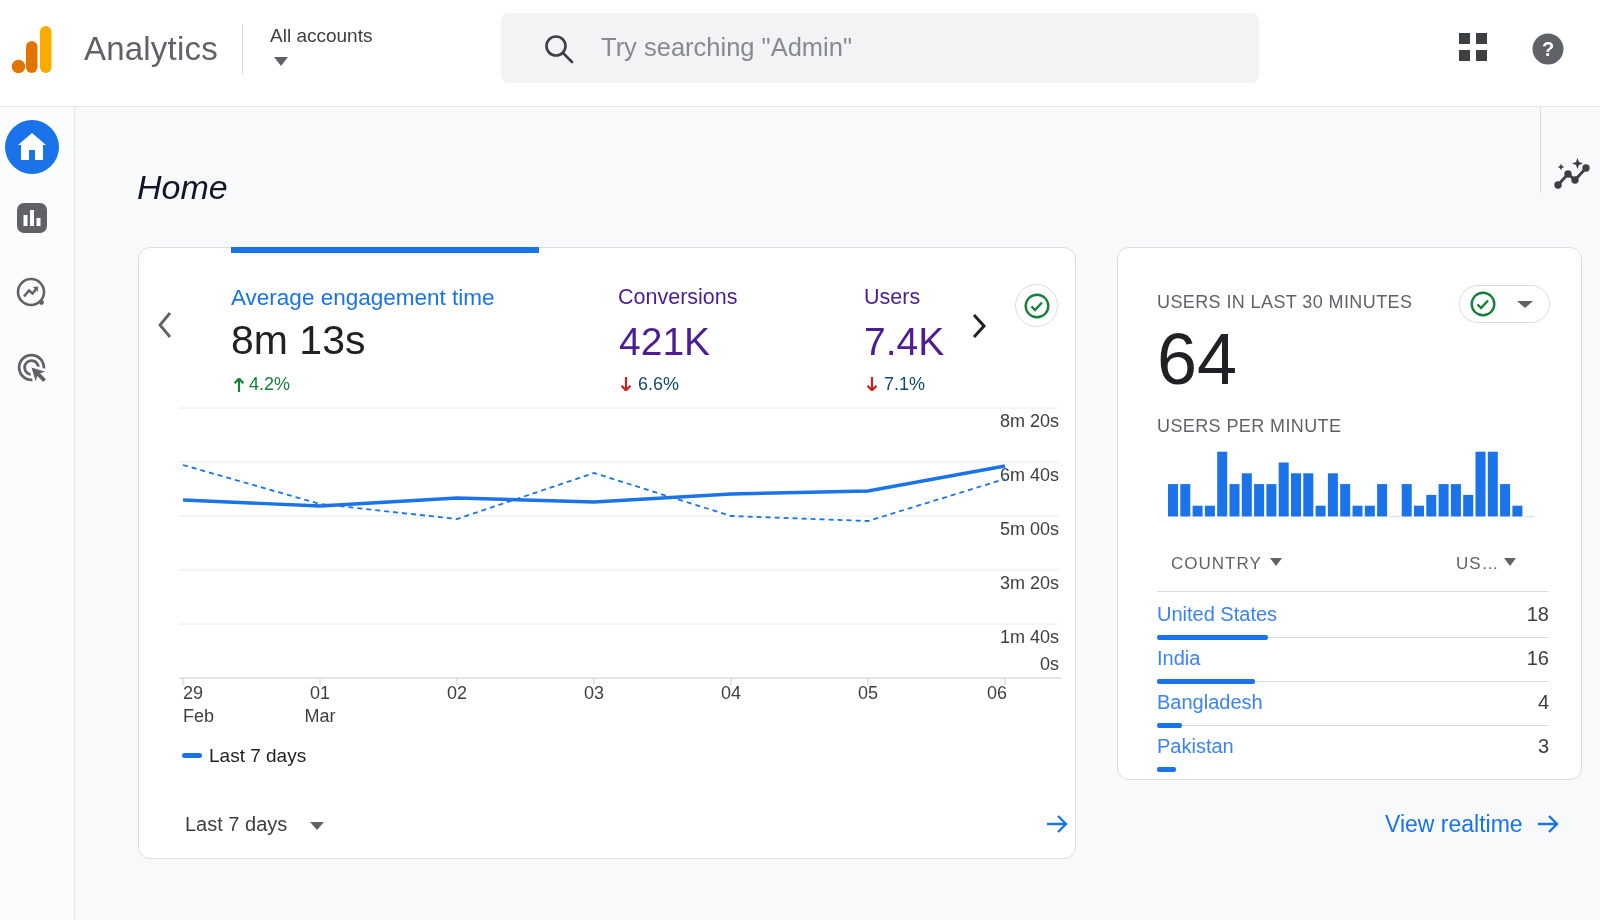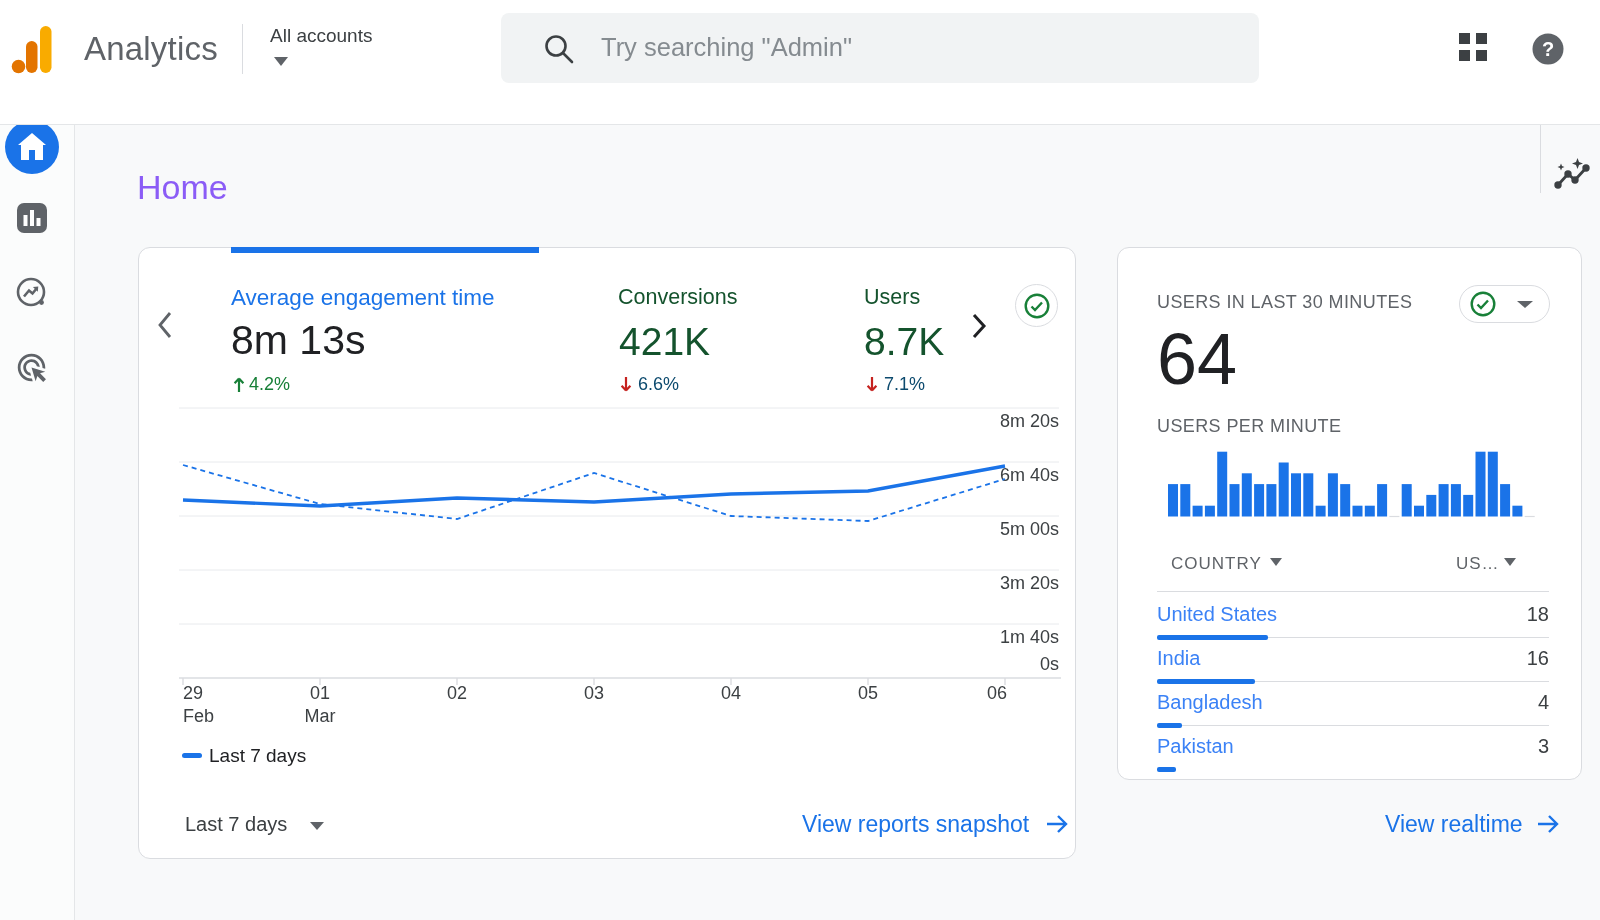--- a/index.html
+++ b/index.html
@@ -1,43 +1,43 @@
 <!DOCTYPE html>
 <html><head>
 <meta charset="utf-8">
 <style>
   * { margin:0; padding:0; box-sizing:border-box; }
   html,body { width:1600px; height:920px; overflow:hidden; }
   body { font-family:"Liberation Sans", sans-serif; background:#fff; }
   .page { position:relative; width:1600px; height:920px; background:#f8f9fa; }
   .abs { position:absolute; }
   
-  .header { position:absolute; left:0; top:0; width:1600px; height:125px; background:#fff; border-bottom:1px solid #e4e6e8; z-index:5; }
+  .header { position:absolute; left:0; top:0; width:1600px; height:107px; background:#fff; border-bottom:1px solid #e4e6e8; z-index:5; }
   .brand { position:absolute; left:84px; top:30px; font-size:33px; color:#5f6368; letter-spacing:0.2px; }
   .hdr-div { position:absolute; left:242px; top:24px; width:1px; height:50px; background:#dadce0; }
   .allacc { position:absolute; left:270px; top:25px; font-size:19px; color:#3c4043; }
   .tri { width:0; height:0; border-left:7.5px solid transparent; border-right:7.5px solid transparent; border-top:9px solid #5f6368; }
   .searchbox { position:absolute; left:501px; top:13px; width:758px; height:70px; background:#f1f3f4; border-radius:8px; }
   .searchph { position:absolute; left:601px; top:33px; font-size:25.5px; color:#858b90; }
   
   .sidebar { position:absolute; left:0; top:97px; width:75px; height:823px; background:#fbfcfc; border-right:1px solid #e4e6e8; z-index:4; }
   
   .content { position:absolute; left:76px; top:98px; width:1524px; height:822px; background:#f8f9fa; }
-  .hometitle { position:absolute; left:137px; top:168px; font-size:34px; color:#8b5cf6; }
+  .hometitle { position:absolute; left:137px; top:168px; font-size:34px; color:#0f172a;font-style:italic; }
   .card { position:absolute; background:#fff; border:1px solid #dadce0; border-radius:12px; }
   #card1 { left:138px; top:247px; width:938px; height:612px; }
   #card2 { left:1117px; top:247px; width:465px; height:533px; }
   .bluetab { position:absolute; left:92px; top:-1px; width:308px; height:6px; background:#1a73e8; }
   .mcol-title { position:absolute; font-size:21.5px; }
   .mcol-num { position:absolute; font-size:41px; line-height:1; }
   .mcol-delta { position:absolute; font-size:18px; }
   .green { color:#188038; }
   .red { color:#0c4a6e; }
   .blue { color:#1a73e8; }
-  .gray { color:#14532d; }
+  .gray { color:#4c1d95; }
   .dark { color:#202124; }
   .legend { position:absolute; left:43px; top:497px; font-size:19px; color:#202124; }
   .legenddash { display:inline-block; width:20px; height:5px; border-radius:2.5px; background:#1a73e8; vertical-align:4px; margin-right:7px; }
   .cfooter-left { position:absolute; left:46px; top:565px; font-size:20px; color:#3c4043; }
   .cfooter-link { position:absolute; font-size:23px; color:#1a73e8; }
   .upm-title { position:absolute; font-size:18px; color:#5f6368; letter-spacing:0.4px; }
   .bignum { position:absolute; left:39px; top:75px; font-size:72px; color:#202124; line-height:1; }
   .tblhead { position:absolute; font-size:17px; color:#5f6368; letter-spacing:1px; }
   .rowlabel { position:absolute; font-size:20px; color:#3b82f6; }
   .rowval { position:absolute; font-size:20px; color:#3c4043; text-align:right; width:60px; }
@@ -123,21 +123,21 @@
       <path d="M6 16 L6 2.5 M6 2.5 L1.6 7.2 M6 2.5 L10.4 7.2" fill="none" stroke="#188038" stroke-width="2.2"></path>
     </svg>
     <div class="mcol-delta green" style="left:110px; top:126px;">4.2%</div>
     <div class="mcol-title gray" style="left:479px; top:37px;">Conversions</div>
     <div class="mcol-num gray" style="left:480px; top:74px; font-size:39px;">421K</div>
     <svg class="abs" style="left:481px; top:128px;" width="12" height="17" viewBox="0 0 12 17">
       <path d="M6 1 L6 14.5 M6 14.5 L1.6 9.8 M6 14.5 L10.4 9.8" fill="none" stroke="#c5221f" stroke-width="2.2"></path>
     </svg>
     <div class="mcol-delta red" style="left:499px; top:126px;">6.6%</div>
     <div class="mcol-title gray" style="left:725px; top:37px;">Users</div>
-    <div class="mcol-num gray" style="left:725px; top:74px; font-size:39px;">8.7K</div>
+    <div class="mcol-num gray" style="left:725px; top:74px; font-size:39px;">7.4K</div>
     <svg class="abs" style="left:727px; top:128px;" width="12" height="17" viewBox="0 0 12 17">
       <path d="M6 1 L6 14.5 M6 14.5 L1.6 9.8 M6 14.5 L10.4 9.8" fill="none" stroke="#c5221f" stroke-width="2.2"></path>
     </svg>
     <div class="mcol-delta red" style="left:745px; top:126px;">7.1%</div>
     <svg class="abs" style="left:831px; top:65px;" width="18" height="26" viewBox="0 0 18 26">
       <path d="M4 2 L14 13 L4 24" fill="none" stroke="#202124" stroke-width="3"></path>
     </svg>
     <div class="abs" style="left:876px; top:36px; width:43px; height:43px; border:1px solid #dadce0; border-radius:50%;"></div>
     <svg class="abs" style="left:885px; top:45px;" width="26" height="26" viewBox="0 0 26 26">
       <circle cx="13" cy="13" r="11.3" fill="none" stroke="#188038" stroke-width="2.4"></circle>
@@ -185,21 +185,20 @@
       </g>
 
       <polyline points="44,217 181,256 318,271 455,225 592,268 729,273 866,231" fill="none" stroke="#1a73e8" stroke-width="1.8" stroke-dasharray="5,4"></polyline>
 
       <polyline points="44,252 181,258 318,250 455,254 592,246 729,243 866,218" fill="none" stroke="#1a73e8" stroke-width="3.4"></polyline>
     </svg>
 
     <div class="legend"><span class="legenddash"></span>Last 7 days</div>
     <div class="cfooter-left">Last 7 days</div>
     <div class="tri abs" style="left:171px; top:574px; border-left-width:7px; border-right-width:7px; border-top-width:8.5px;"></div>
-    <div class="cfooter-link" style="left:663px; top:563px;">View reports snapshot</div>
     <svg class="abs" style="left:907px; top:566px;" width="22" height="20" viewBox="0 0 22 20">
       <path d="M1 10 L20 10 M12 2 L20 10 L12 18" fill="none" stroke="#1a73e8" stroke-width="2.4"></path>
     </svg>
   </div>
 
   <div class="card" id="card2">
     <div class="upm-title" style="left:39px; top:44px;">USERS IN LAST 30 MINUTES</div>
     <div class="abs" style="left:341px; top:37px; width:91px; height:38px; border:1px solid #dadce0; border-radius:19px; background:#fff;"></div>
     <svg class="abs" style="left:352px; top:43px;" width="26" height="26" viewBox="0 0 26 26">
       <circle cx="13" cy="13" r="11.3" fill="none" stroke="#188038" stroke-width="2.4"></circle>

